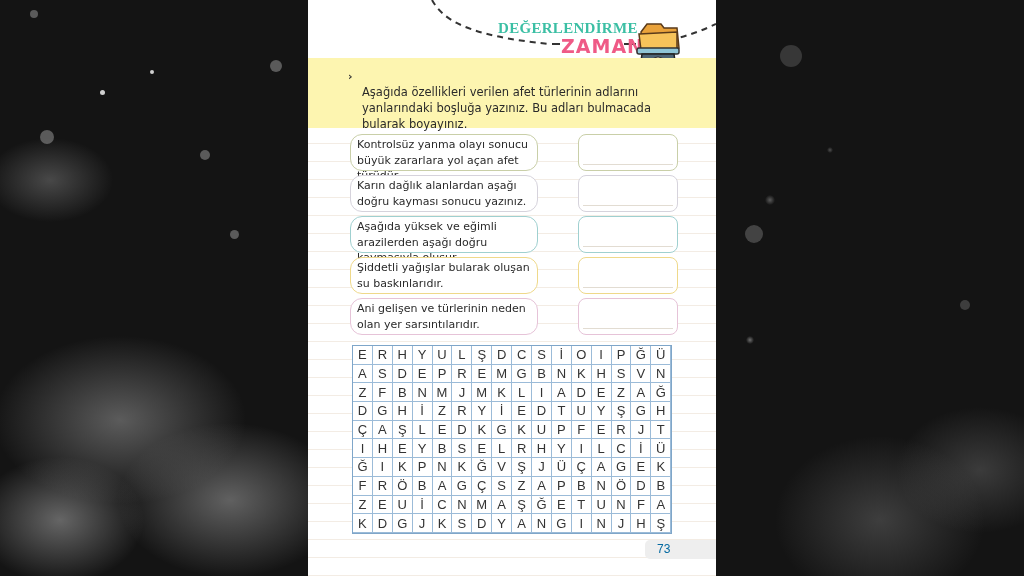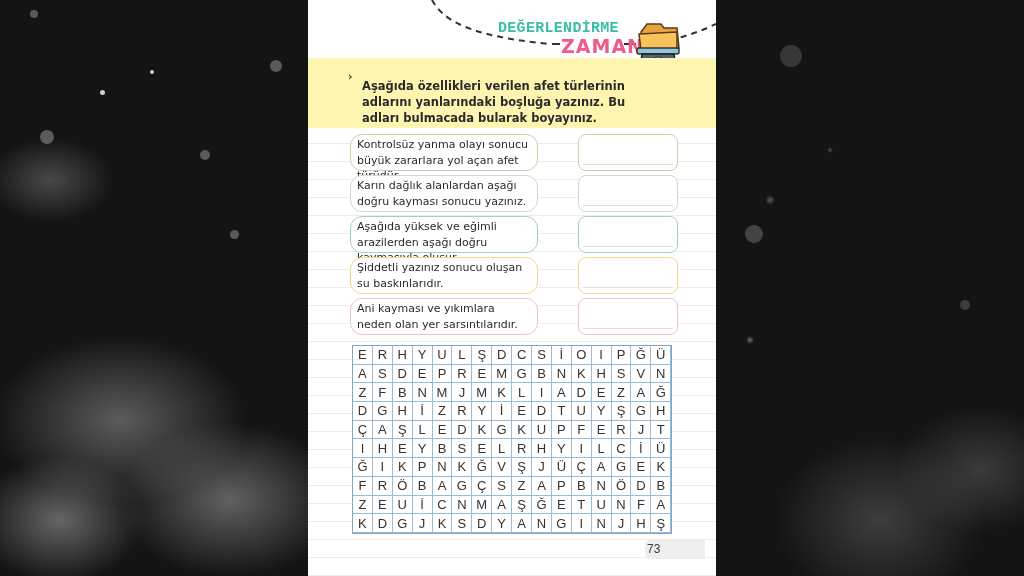--- a/index.html
+++ b/index.html
@@ -24,40 +24,40 @@
   .page {
     position: absolute; left: 308px; top: 0; width: 408px; height: 576px;
     background-color: #ffffff;
     background-image: repeating-linear-gradient(to bottom, transparent 0px, transparent 17px, #f3ece4 17px, #f3ece4 18px);
     overflow: hidden;
   }
   .header-white { position: absolute; left: 0; top: 0; width: 408px; height: 58px; background: #ffffff; }
   .dash-svg { position: absolute; left: 0; top: 0; }
   .title-top {
     position: absolute; left: 190px; top: 20px;
-    font-family: Liberation Mono, monospace; font-weight: bold; font-size: 15px;
+    font-family: Liberation Serif, serif; font-weight: bold; font-size: 15px;
     color: #3bbfa4; letter-spacing: 0.3px;
   }
   .title-bottom {
     position: absolute; left: 253px; top: 35px;
     font-family: "DejaVu Sans", sans-serif; font-weight: bold; font-size: 19px;
     color: #ef5a86; letter-spacing: 1px;
   }
   .scale-icon { position: absolute; left: 325px; top: 18px; }
 
   .instruction-band {
     position: absolute; left: 0; top: 58px; width: 408px; height: 70px;
     background: #fdf5b0;
   }
   .bullet {
     position: absolute; left: 40px; top: 12px; font-size: 11px; color: #333; font-weight: bold;
   }
   .instruction-text {
-    position: absolute; left: 54px; top: 20px; width: 300px;
-    font-size: 11.5px; line-height: 16px; color: #2a2a2a; font-weight: bold;
+    position: absolute; left: 54px; top: 26px; width: 300px;
+    font-size: 11.5px; line-height: 16px; color: #2a2a2a;
   }
 
   .qa-row { position: absolute; left: 42px; height: 37px; }
   .clue {
     position: absolute; left: 0; top: 0; width: 188px; height: 37px;
     border: 1.5px solid #ccc; border-radius: 12px; background: #fff;
     padding: 2px 6px; font-size: 11px; line-height: 15.5px; color: #2a2a2a;
   }
   .answer {
     position: absolute; left: 228px; top: 0; width: 100px; height: 37px;
@@ -72,24 +72,24 @@
     display: grid; grid-template-columns: repeat(16, 19.9px); grid-auto-rows: 18.7px;
     border: 1px solid #7fa6c9; background: #fff;
   }
   .cell {
     border-right: 1px solid #9bbbd8; border-bottom: 1px solid #9bbbd8;
     display: flex; align-items: center; justify-content: center;
     font-family: "Liberation Sans", sans-serif; font-size: 13px; color: #333;
   }
 
   .page-num {
-    position: absolute; left: 337px; top: 540px; width: 60px; height: 19px;
+    position: absolute; left: 337px; top: 540px; width: 71px; height: 19px;
     background: #eeeeee; border-radius: 5px 0 0 5px;
-    font-family: "Liberation Sans", sans-serif; font-size: 12px; color: #404040;
-    padding-left: 2px; line-height: 19px;
+    font-family: "Liberation Sans", sans-serif; font-size: 12px; color: #0369a1;
+    padding-left: 12px; line-height: 19px;
   }
 </style>
 </head>
 <body>
 
 <div class="bokeh" style="left:40px;top:130px;width:14px;height:14px;"></div>
 <div class="bokeh" style="left:100px;top:90px;width:5px;height:5px;background:rgba(255,255,255,0.8)"></div>
 <div class="bokeh" style="left:150px;top:70px;width:4px;height:4px;background:rgba(255,255,255,0.8)"></div>
 <div class="bokeh" style="left:200px;top:150px;width:10px;height:10px;"></div>
 <div class="bokeh" style="left:270px;top:60px;width:12px;height:12px;"></div>
@@ -137,25 +137,25 @@
   </div>
   <div class="qa-row" style="top:175px;">
     <div class="clue" style="border-color:#d6d3dc">Karın dağlık alanlardan aşağı doğru kayması sonucu yazınız.</div>
     <div class="answer" style="border-color:#d6d3dc"></div>
   </div>
   <div class="qa-row" style="top:216px;">
     <div class="clue" style="border-color:#9fd0d0">Aşağıda yüksek ve eğimli arazilerden aşağı doğru kaymasıyla oluşur.</div>
     <div class="answer" style="border-color:#9fd0d0"></div>
   </div>
   <div class="qa-row" style="top:257px;">
-    <div class="clue" style="border-color:#efd98a">Şiddetli yazınız sonucu oluşan su baskınlarıdır.</div>
+    <div class="clue" style="border-color:#efd98a">Şiddetli yağışlar bularak oluşan su baskınlarıdır.</div>
     <div class="answer" style="border-color:#efd98a"></div>
   </div>
   <div class="qa-row" style="top:298px;">
-    <div class="clue" style="border-color:#e6c3d8">Ani kayması ve yıkımlara neden olan yer sarsıntılarıdır.</div>
+    <div class="clue" style="border-color:#e6c3d8">Ani gelişen ve türlerinin neden olan yer sarsıntılarıdır.</div>
     <div class="answer" style="border-color:#e6c3d8"></div>
   </div>
 
   <div class="grid" id="ws-grid">
       <div class="cell">E</div>
       <div class="cell">R</div>
       <div class="cell">H</div>
       <div class="cell">Y</div>
       <div class="cell">U</div>
       <div class="cell">L</div>

